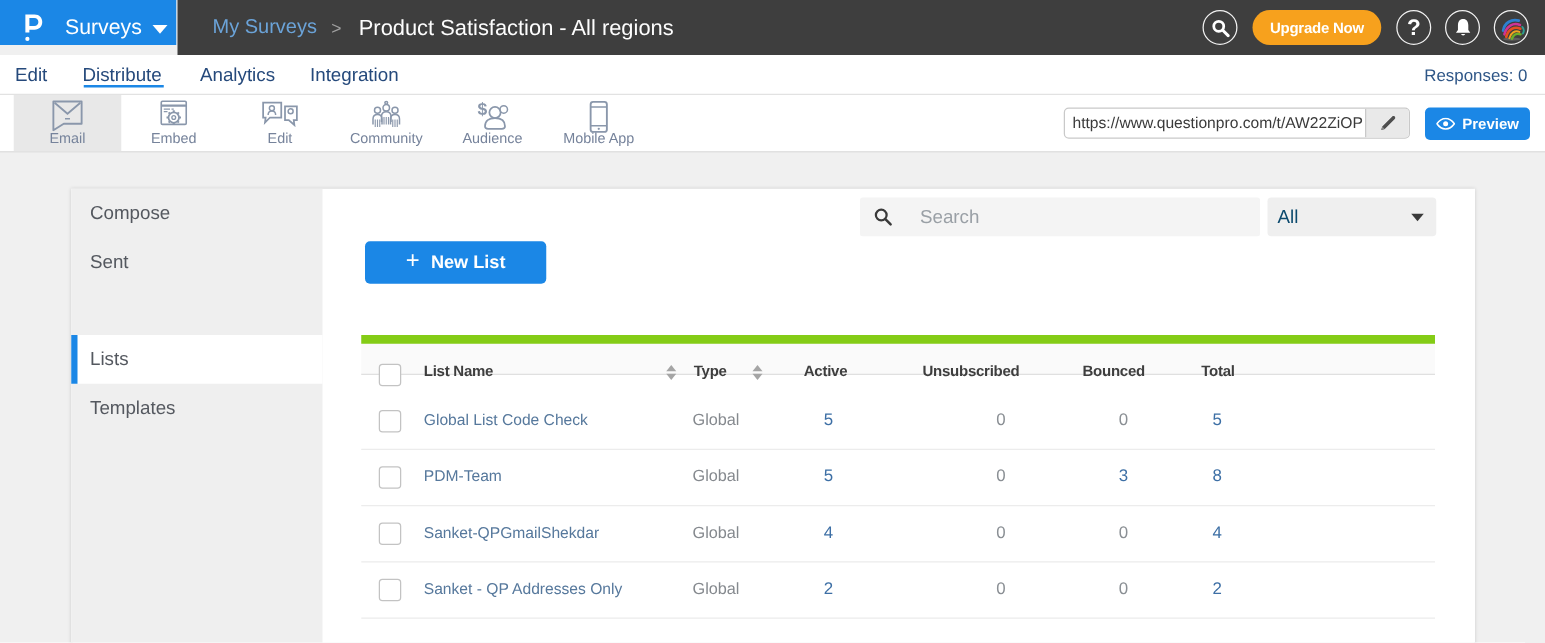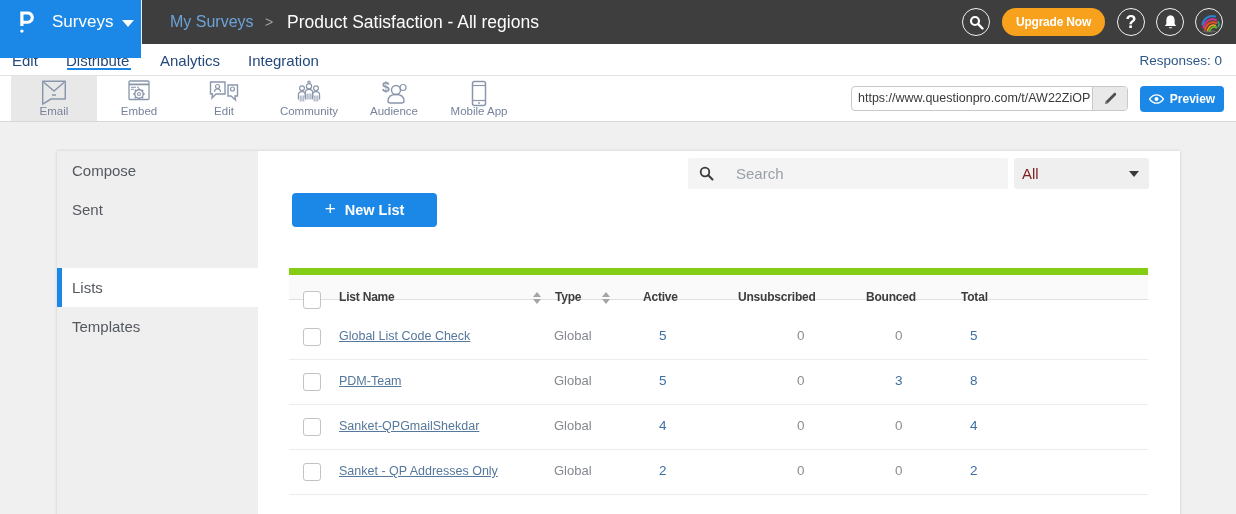--- a/index.html
+++ b/index.html
@@ -2,21 +2,21 @@
 <html><head>
 <meta charset="utf-8">
 <style>
 * { margin:0; padding:0; box-sizing:border-box; }
 html,body { width:1236px; height:514px; }
 body { font-family:"Liberation Sans", sans-serif; background:#f0f0f0; position:relative; overflow:hidden; }
 
 
 #topbar { position:absolute; left:0; top:0; width:1236px; height:44px; }
 #darkbg { position:absolute; left:142px; top:0; width:1094px; height:44px; background:#3e3e3e; }
-#blueblock { position:absolute; left:0; top:0; width:141px; height:58px; background:#1b87e6; z-index:5; }
+#blueblock { position:absolute; left:0; top:0; width:141px; height:36px; background:#1b87e6; z-index:5; }
 #surveys { position:absolute; left:52px; top:0; height:46px; line-height:44px; color:#fff; font-size:17px; }
 #caret { position:absolute; left:122px; top:20px; width:0; height:0; border-left:6px solid transparent; border-right:6px solid transparent; border-top:7px solid #fff; }
 #crumb1 { position:absolute; left:170px; top:0; height:44px; line-height:44px; color:#6ba3d8; font-size:16px; }
 #crumbsep { position:absolute; left:265px; top:0; height:44px; line-height:44px; color:#a0a0a0; font-size:14px; }
 #crumb2 { position:absolute; left:287px; top:0; height:44px; line-height:44px; color:#fdfdfd; font-size:17.5px; }
 .circbtn { position:absolute; top:8px; width:28px; height:28px; border:1.5px solid #f2f2f2; border-radius:50%; display:flex; align-items:center; justify-content:center; }
 #upgrade { position:absolute; left:1002px; top:8px; width:103px; height:28px; background:#f7a11d; border-radius:14px; color:#fff; font-size:12px; font-weight:bold; letter-spacing:-0.2px; display:flex; align-items:center; justify-content:center; }
 
 
 #tabrow { position:absolute; left:0; top:44px; width:1236px; height:32px; background:#fff; border-bottom:1px solid #e2e2e2; z-index:4; }
@@ -37,34 +37,34 @@
 #card { position:absolute; left:57px; top:151px; width:1123px; height:370px; background:#fff; box-shadow:0 0 3px rgba(0,0,0,0.15); }
 #sidebar { position:absolute; left:0; top:0; width:201px; height:370px; background:#efefef; }
 .sitem { position:absolute; left:0; width:201px; height:39px; line-height:39px; padding-left:15px; font-size:15px; color:#54585f; }
 .sitem.active { background:#fff; border-left:5px solid #1b87e6; padding-left:10px; }
 
 
 #searchbox { position:absolute; left:631px; top:7px; width:320px; height:31px; background:#f4f4f4; border-radius:2px; }
 #searchbox .ph { position:absolute; left:48px; top:0; height:31px; line-height:31px; color:#9aa0a6; font-size:15px; }
 #searchbox svg { position:absolute; left:11px; top:8px; }
 #allbox { position:absolute; left:957px; top:7px; width:135px; height:31px; background:#efefef; border-radius:3px; }
-#allbox .t { position:absolute; left:8px; top:0; height:31px; line-height:31px; color:#7f1d1d; font-size:15px; }
+#allbox .t { position:absolute; left:8px; top:0; height:31px; line-height:31px; color:#0c4a6e; font-size:15px; }
 #allbox .c { position:absolute; left:115px; top:13px; width:0; height:0; border-left:5px solid transparent; border-right:5px solid transparent; border-top:6px solid #3a3a3a; }
 #newlist { position:absolute; left:235px; top:42px; width:145px; height:34px; background:#1b87e6; border-radius:4px; color:#fff; display:flex; align-items:center; justify-content:center; font-size:14.5px; font-weight:bold; }
 #newlist .plus { font-size:19px; font-weight:normal; margin-right:9px; margin-top:-2px; }
 
 
 #thead { position:absolute; left:232px; top:117px; width:859px; height:32px; background:#fafafa; border-top:7px solid #84cc16; border-bottom:1px solid #e0e0e0; }
 .hcell { position:absolute; top:0; height:45px; line-height:45px; font-size:12px; font-weight:bold; letter-spacing:-0.2px; color:#3e3e3e; }
 .cb { position:absolute; width:18px; height:18px; background:#fff; border:1px solid #c3c3c3; border-radius:3px; }
 .sortg { position:absolute; width:8px; height:12px; }
 .sortg:before { content:""; position:absolute; left:0; top:0; border-left:4px solid transparent; border-right:4px solid transparent; border-bottom:5px solid #a5a5a5; }
 .sortg:after { content:""; position:absolute; left:0; bottom:0; border-left:4px solid transparent; border-right:4px solid transparent; border-top:5px solid #a5a5a5; }
 .trow { position:absolute; left:232px; width:859px; height:45px; border-bottom:1px solid #ececec; }
-.trow .name { position:absolute; left:50px; top:0; height:45px; line-height:42px; font-size:12.5px; color:#56789c;text-decoration:underline; }
+.trow .name { position:absolute; left:50px; top:0; height:45px; line-height:42px; font-size:12.5px; color:#56789c; }
 .trow .type { position:absolute; left:265px; top:0; height:45px; line-height:42px; font-size:13px; color:#85898e; }
 .val { position:absolute; top:0; height:45px; line-height:42px; font-size:13.5px; }
 .blue { color:#3d6fa5; }
 .gray { color:#8a8f94; }
 </style>
 </head>
 <body>
 <div id="topbar">
   <div id="darkbg"></div>
   <div id="crumb1">My Surveys</div>

